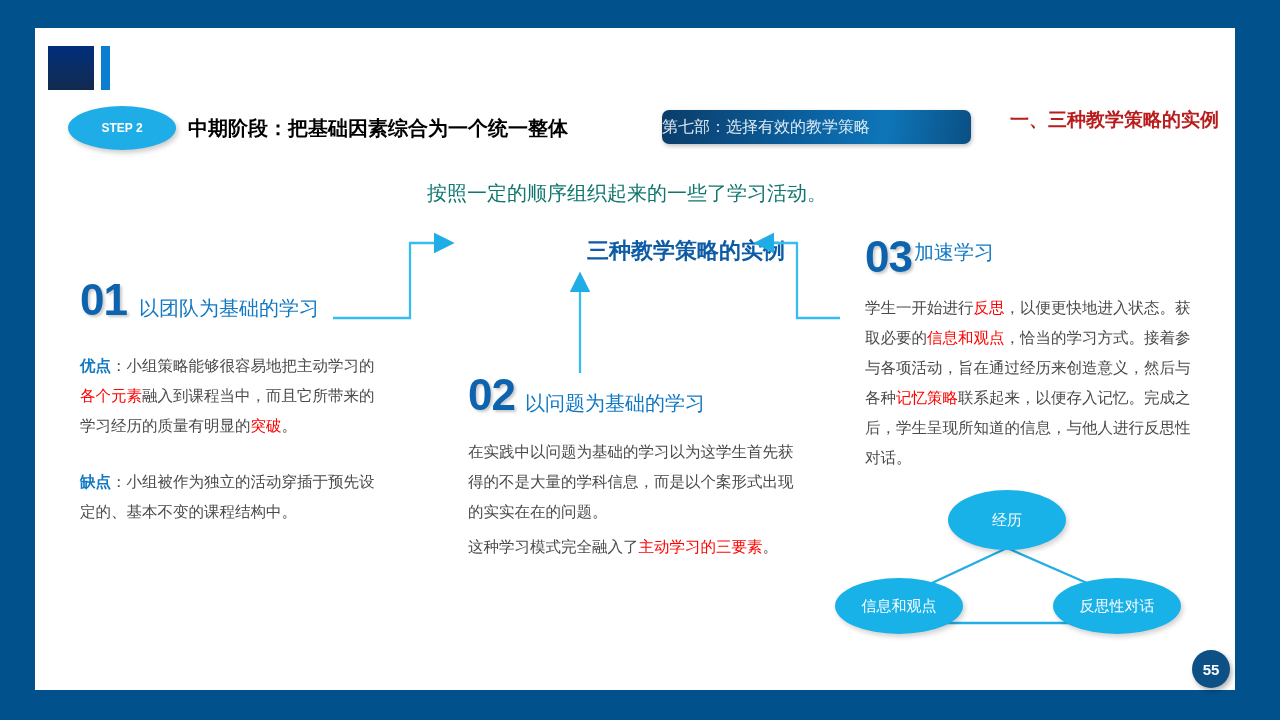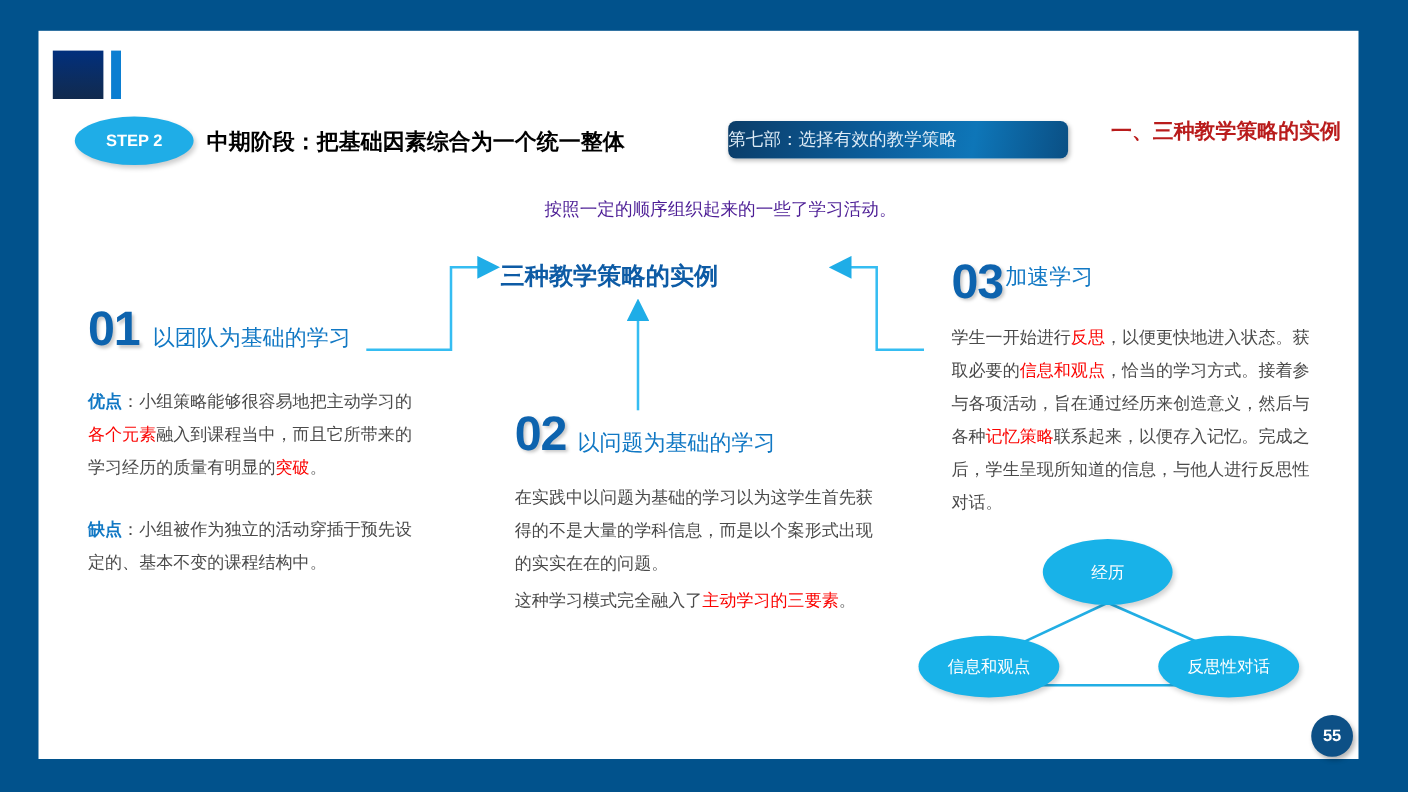--- a/index.html
+++ b/index.html
@@ -47,21 +47,21 @@
   }
 
   
   .step-pill {
     position: absolute;
     left: 33px; top: 78px;
     width: 108px; height: 44px;
     border-radius: 54px / 22px;
     background: #1fade7;
     color: #ffffff;
-    font-size: 15px; font-weight: bold;
+    font-size: 12px; font-weight: bold;
     display: flex; align-items: center; justify-content: center;
     box-shadow: 2px 3px 5px rgba(0,0,0,0.20);
   }
   .step-text {
     position: absolute;
     left: 153px; top: 78px;
     height: 44px;
     display: flex; align-items: center;
     font-size: 20px; font-weight: bold;
     color: #000000;
@@ -84,33 +84,33 @@
     left: 975px; top: 79px;
     width: 215px;
     font-size: 19px; font-weight: bold;
     color: #b91c1c;
     line-height: 25px;
   }
 
   
   .intro {
     position: absolute;
-    left: 360px; top: 152px;
+    left: 332px; top: 152px;
     width: 520px;
     text-align: center;
-    font-size: 16px;
-    color: #4c1d95;
+    font-size: 20px;
+    color: #0f766e;
   }
 
   
   .hub {
     position: absolute;
     left: 420px; top: 208px;
     width: 330px;
-    text-align: left;
+    text-align: right;
     font-size: 22px; font-weight: bold;
     color: #0d5ba5;
   }
 
   
   .connectors {
     position: absolute;
     left: 0; top: 0;
     width: 1200px; height: 662px;
     pointer-events: none;

